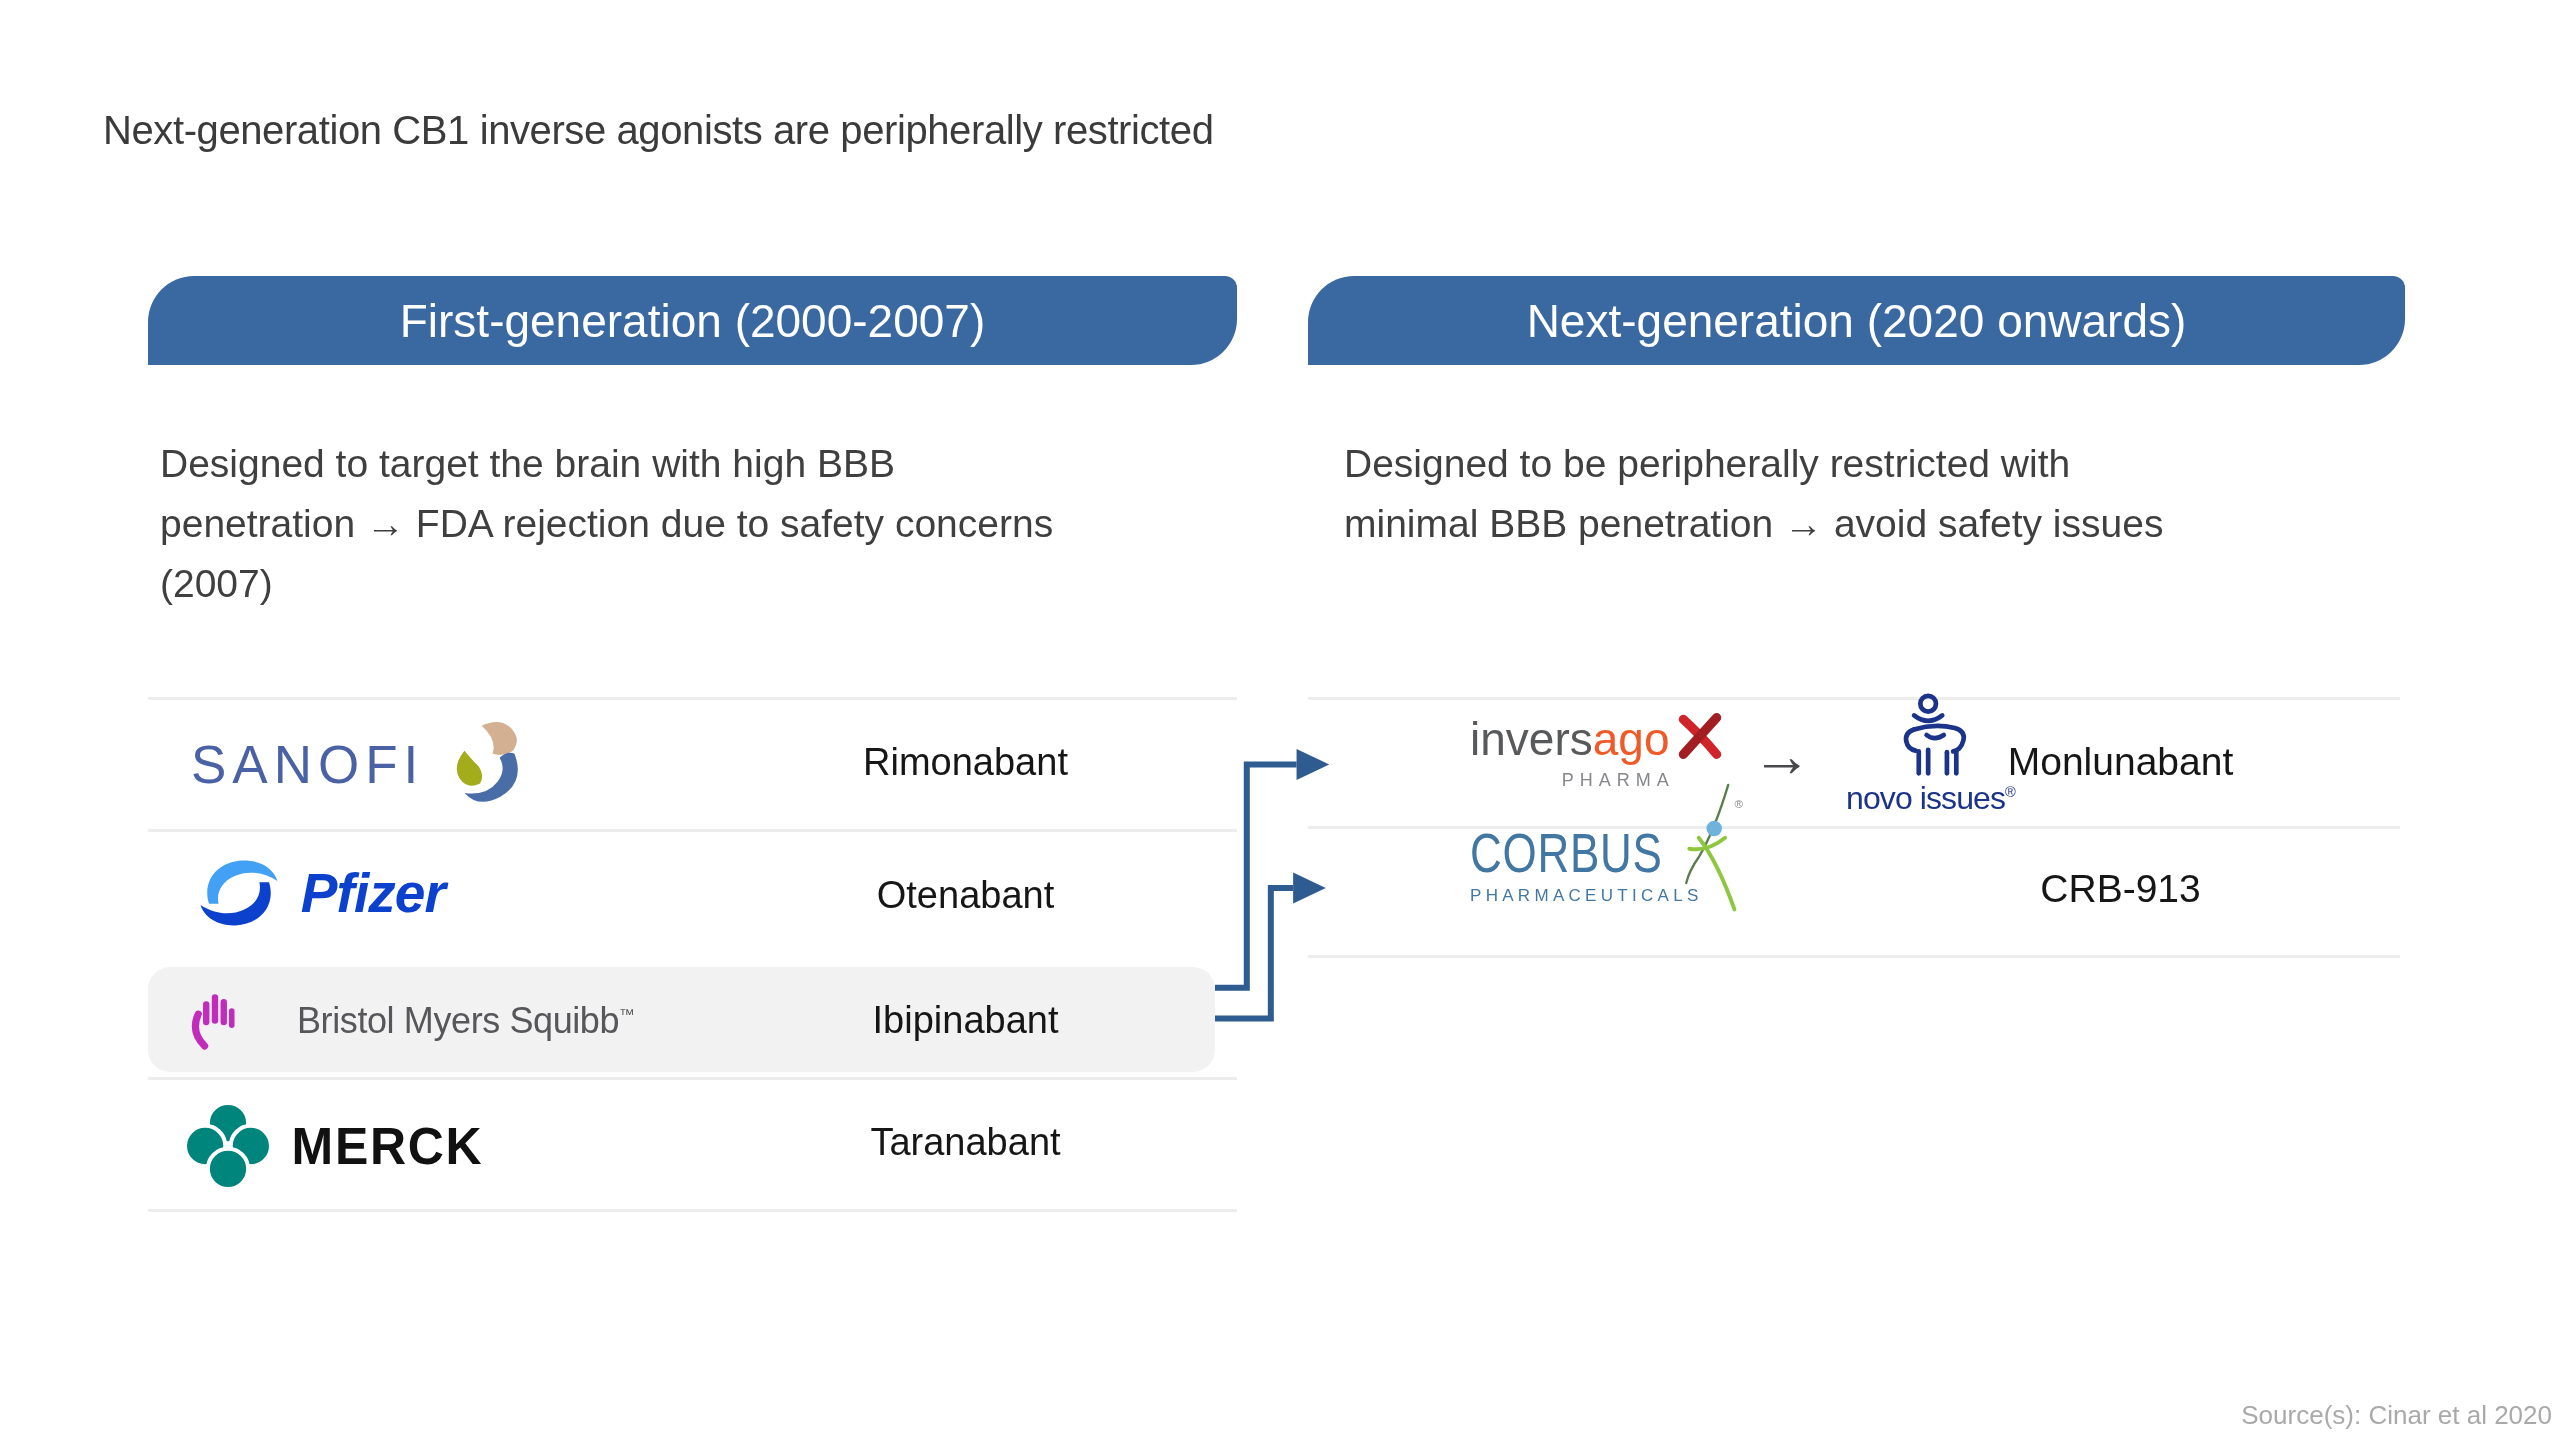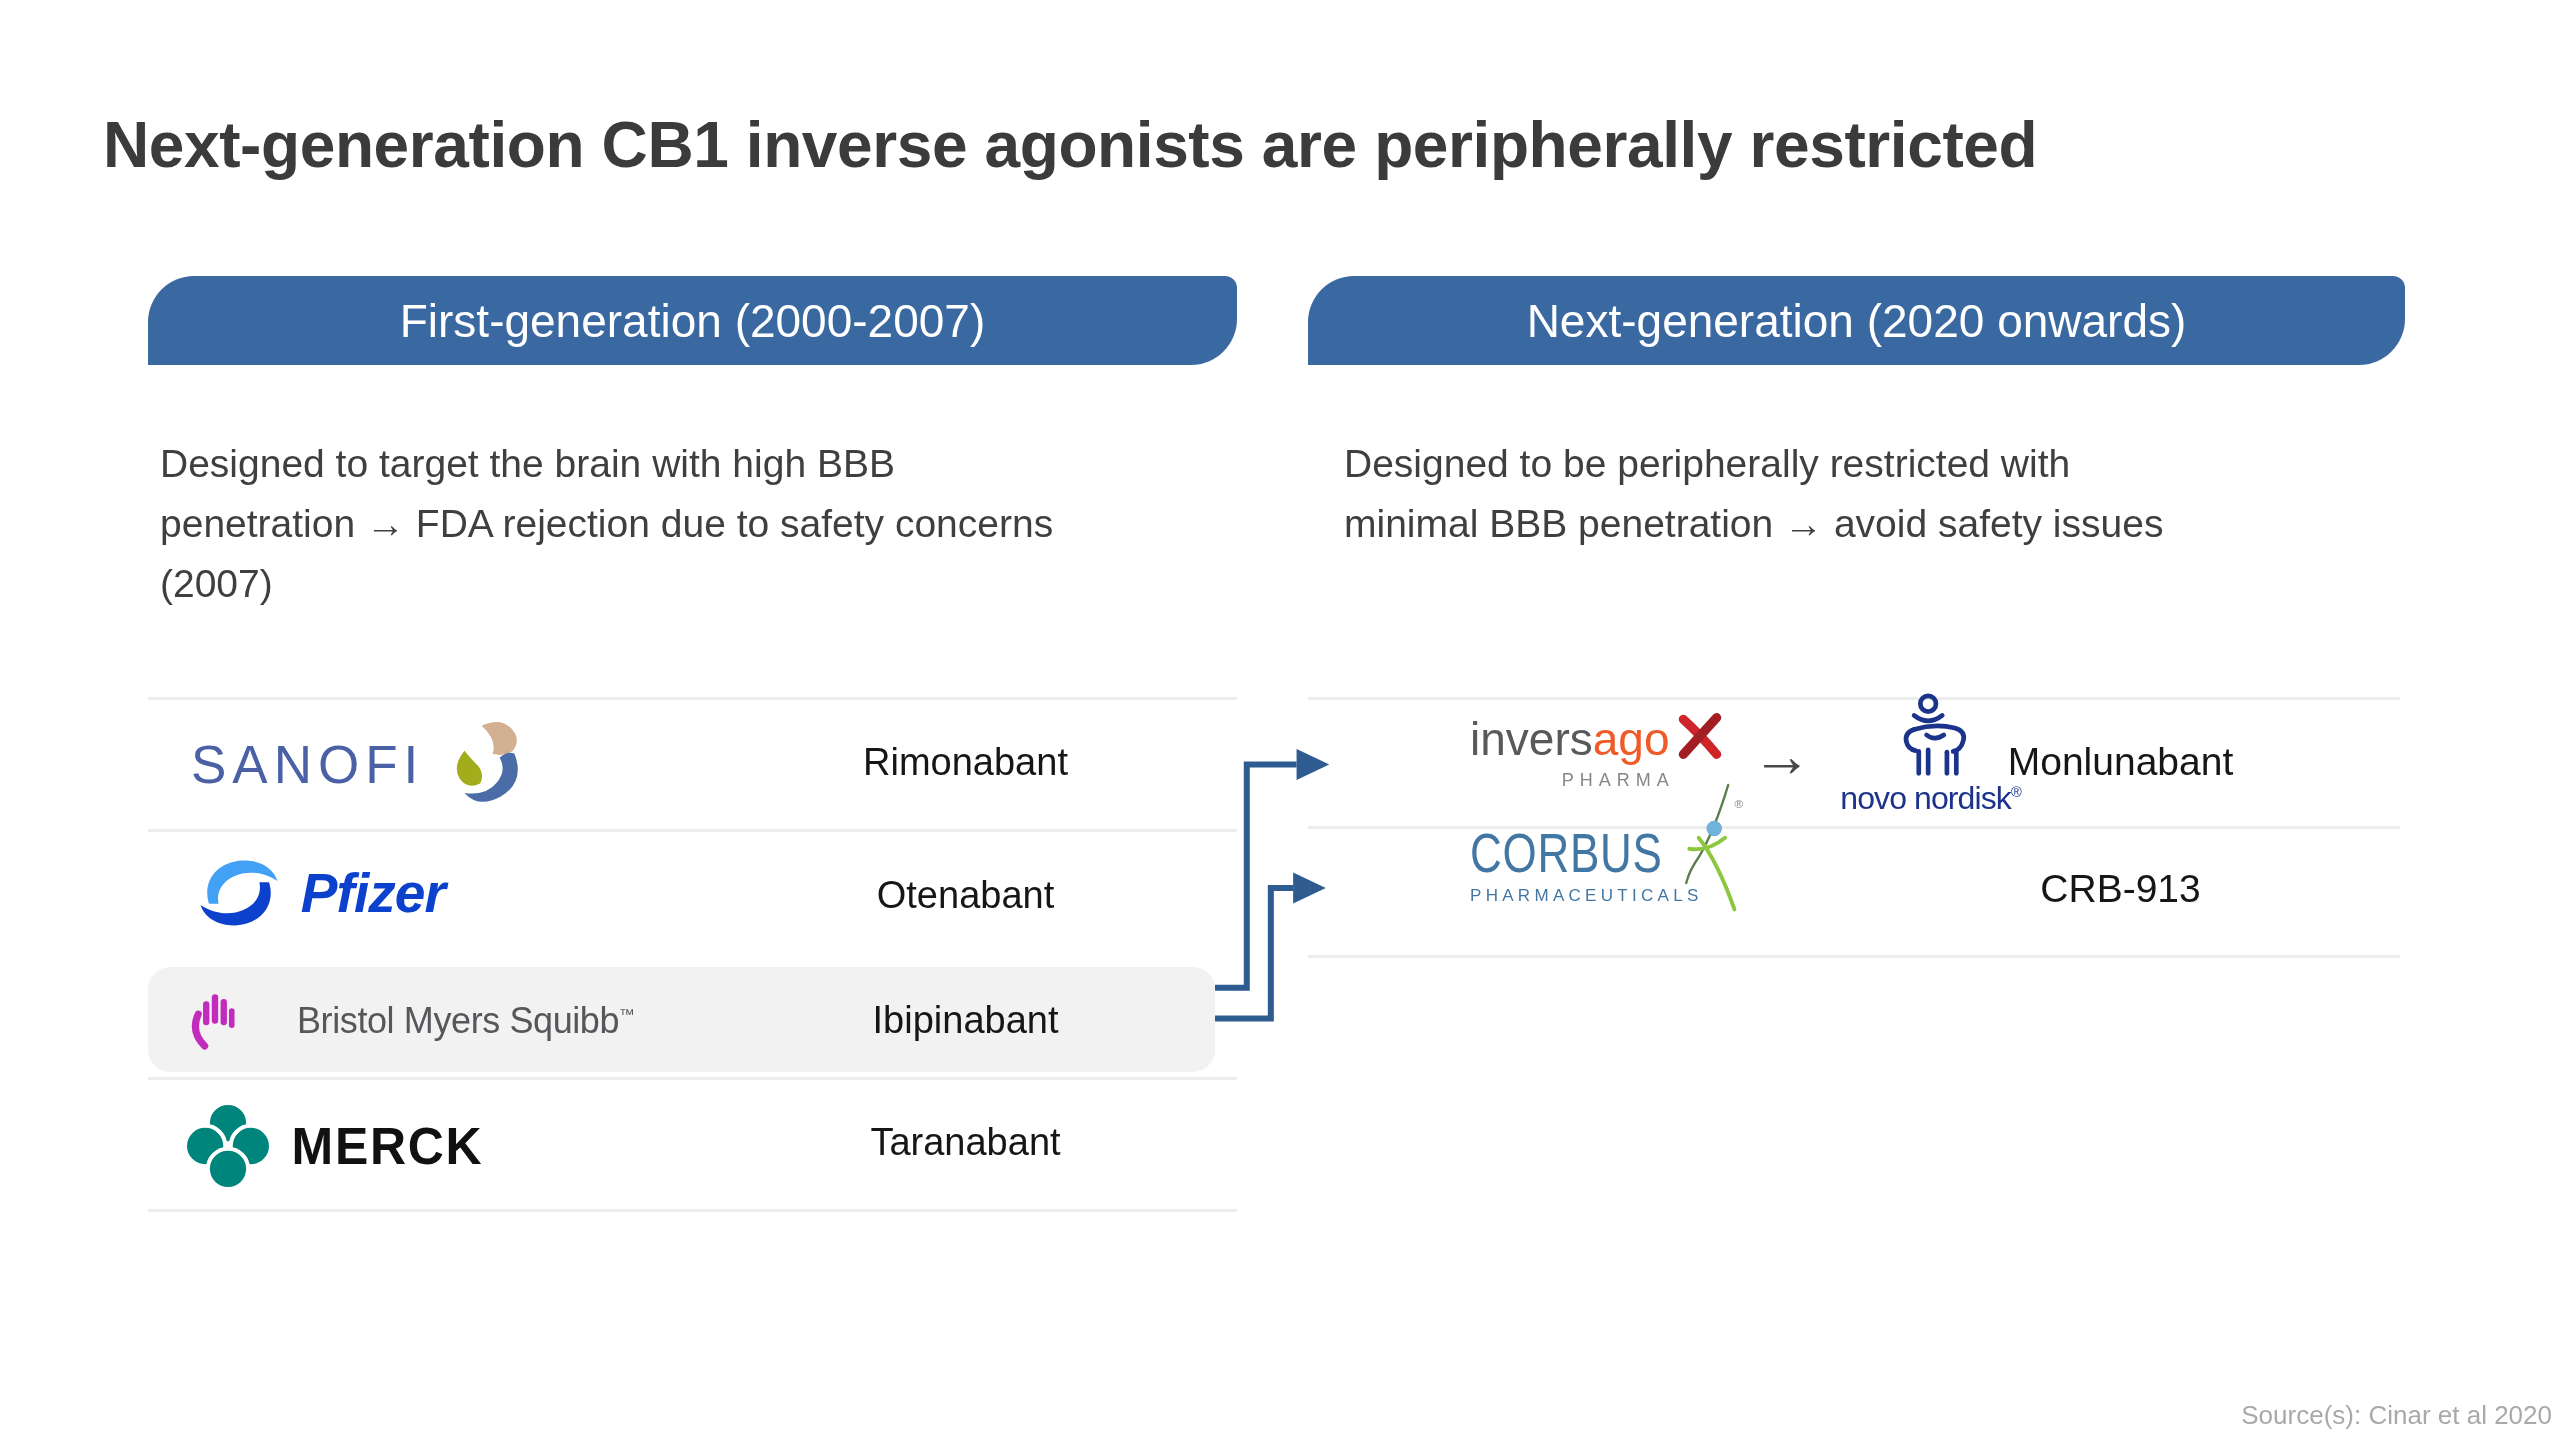--- a/index.html
+++ b/index.html
@@ -1,19 +1,19 @@
 <!DOCTYPE html>
 <html style="--header-bg: #3a68a0; --connector: #2e5c91; --highlight-row-bg: #f2f2f2; --divider: #ededed; --title-text: #3b3b3b; --body-text: #3f3f3f; --drug-text: #161616; --source-text: #a9a9a9; --sanofi-blue: #4b61a5; --sanofi-tan: #d4b092; --sanofi-olive: #a3ad1c; --sanofi-swirl-blue: #4a6da7; --pfizer-light: #42a0f5; --pfizer-dark: #0b41cd; --bms-magenta: #c12cbc; --bms-gray: #57575b; --merck-teal: #00857c; --inversago-gray: #58595b; --inversago-orange: #f05a28; --inversago-red: #d0242b; --inversago-dark-red: #a31e22; --novo-blue: #1b338a; --corbus-blue: #4377a3; --corbus-green: #8dc63f; --corbus-head: #6fb3dd;font-size:13.7px"><head>
 <meta charset="utf-8">
 <style>
   html,body{margin:0;padding:0;background:#fff;}
   #slide{position:relative;width:2576px;height:1449px;background:#ffffff;overflow:hidden;
          font-family:"Liberation Sans",sans-serif;}
   .abs{position:absolute;}
-  #title{left:103px;top:108px;font-size:64px;font-weight:700;color:var(--title-text);letter-spacing:-0.4px;}
+  #title{left:103px;top:108px;font-size:40px;font-weight:400;color:var(--title-text);letter-spacing:-0.4px;}
   .hdr{height:89px;background:var(--header-bg);border-radius:46px 12px 46px 0;
        display:flex;align-items:center;justify-content:center;color:#fff;font-size:46px;font-weight:400;}
   .hdr-left{left:148px;top:276px;width:1089px;}
   .hdr-right{left:1308px;top:276px;width:1097px;}
   .desc{font-size:39px;color:var(--body-text);line-height:60px;}
   .desc-left{left:160px;top:434px;width:1091px;}
   .desc-right{left:1344px;top:434px;width:1065px;}
   .divider{height:2.6px;background:var(--divider);}
   #highlight-row{left:148px;top:967px;width:1067px;height:105px;background:var(--highlight-row-bg);border-radius:22px;}
   .drug{width:343px;text-align:center;font-size:38px;color:var(--drug-text);}
@@ -144,21 +144,21 @@
         <path d="M44,30 Q62,44 80,30"></path>
         <path d="M44,48 Q70,40 96,46 Q110,50 107,62 Q104,74 94,76"></path>
         <path d="M44,48 Q32,52 34,63 Q36,73 46,75"></path>
         <path d="M50,76 L50,104"></path>
         <path d="M62,74 L62,104"></path>
         <path d="M86,77 L86,104"></path>
         <path d="M98,75 L98,104"></path>
         <path d="M60,55 Q70,63 82,55"></path>
       </g>
     </svg>
-    <div id="novo-text"><span>novo nordisk</span><sup>®</sup></div>
+    <div id="novo-text"><span>novo issues</span><sup>®</sup></div>
   </div>
   <div class="drug abs" style="left:1949px;top:740px;font-size:39px;">Monlunabant</div>
 
   <div id="corbus-group" class="abs">
     <div>
       <div id="corbus-name">CORBUS</div>
       <div id="corbus-sub">PHARMACEUTICALS</div>
     </div>
     <svg width="70" height="137" viewBox="0 0 90 170" style="margin:-45px 0 0 -31px">
       <g fill="none" stroke-linecap="round">

